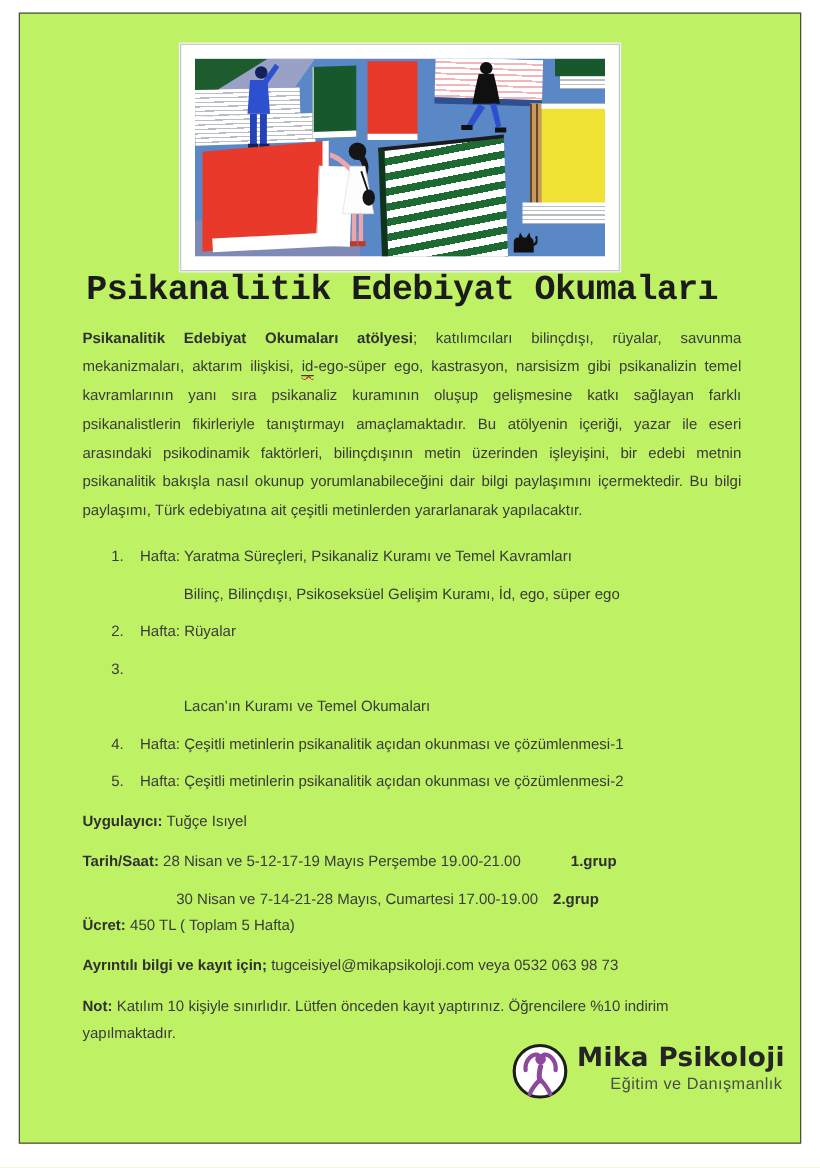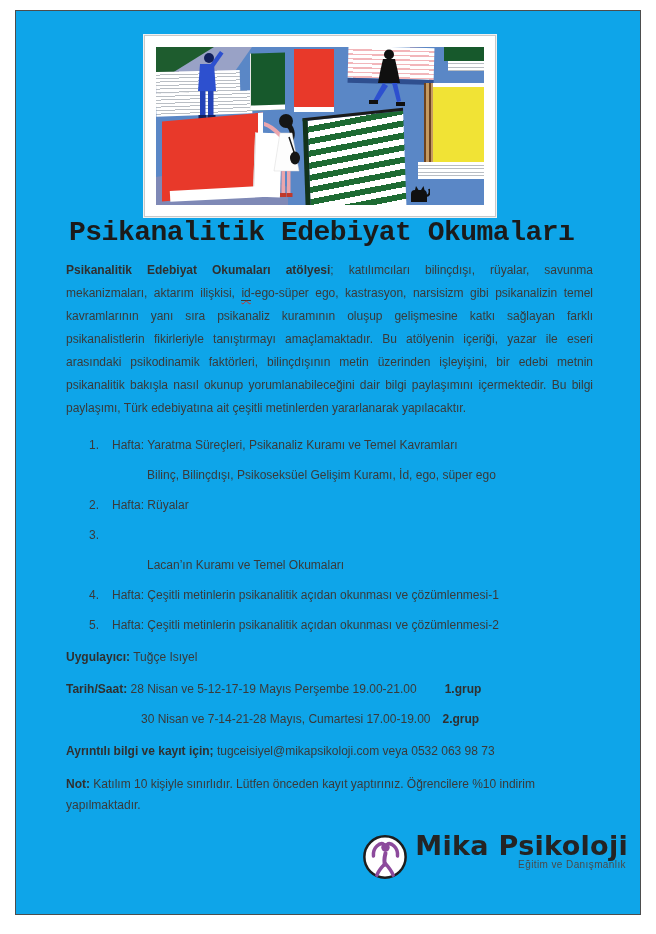--- a/index.html
+++ b/index.html
@@ -1,17 +1,17 @@
 <!DOCTYPE html>
 <html lang="tr"><head>
 <meta charset="utf-8">
 <style>
   html,body{margin:0;padding:0;background:#ffffff;}
   body{width:656px;height:934px;position:relative;font-family:"Liberation Sans",sans-serif;color:#3a3a3a;}
-  .page{position:absolute;left:15px;top:10px;width:624px;height:903px;border:1px solid #4d4d4d;background:#0ea5e9;}
+  .page{position:absolute;left:15px;top:10px;width:624px;height:903px;border:1px solid #4d4d4d;background:#bef264;}
 
   
   .art-frame{position:absolute;left:128px;top:24px;width:328px;height:158px;background:#fff;border:1px solid #c9c9c9;padding:11px;box-shadow:0 0 0 1px #f0f0f0;}
   .art{position:relative;width:328px;height:158px;background:#5a87c6;overflow:hidden;}
   .art *{position:absolute;}
   .lavender{left:0;top:0;width:96px;height:52px;background:#99a2c6;clip-path:polygon(0 0,100% 0,62% 100%,0 100%);}
   .corner-green{left:0;top:0;width:58px;height:36px;background:#1e5c2e;clip-path:polygon(0 0,100% 0,0 100%);}
   .stack{background:repeating-linear-gradient(180deg,#ffffff 0 2.5px,#b9bec4 2.5px 3.5px);}
   .stack1{left:0;top:24px;width:84px;height:22px;transform:rotate(-1.5deg);}
   .stack2{left:0;top:45px;width:96px;height:23px;transform:rotate(-2deg);}
@@ -37,29 +37,29 @@
   .intro{text-align:justify;margin:0 0 14px 0;}
   .u-id{border-bottom:1px solid #3a3a3a;text-decoration:underline wavy #d03026 1px;text-underline-offset:3px;}
   .list{margin-top:16px;line-height:18px;}
   .li{display:flex;padding-left:23px;margin-bottom:12px;}
   .num{width:23px;flex:0 0 23px;}
   .li-sub{margin:0 0 12px 81px;}
   .block{margin-top:14px;line-height:18px;}
   .indent75{margin-left:75px;}
   .tight{margin-top:12px;}
   .fee-line{margin-top:3px;line-height:18px;}
-  .grp1{margin-left:28px;}
+  .grp1{margin-left:40px;}
   .grp2{margin-left:12px;}
   .note{margin-top:14px;line-height:21px;}
 
   
   .logo{position:absolute;right:12px;top:822px;display:flex;align-items:flex-start;}
   .logo-text{margin-left:6px;display:flex;flex-direction:column;align-items:flex-end;}
-  .logo-name{font-family:"DejaVu Sans",sans-serif;font-size:27px;font-weight:600;color:#242424;letter-spacing:0.3px;line-height:26px;white-space:nowrap;}
-  .logo-tag{font-size:10px;color:#4a4a4a;letter-spacing:0.4px;margin-top:0;margin-right:2px;}
+  .logo-name{font-family:"DejaVu Sans",sans-serif;font-size:21px;font-weight:600;color:#242424;letter-spacing:0.3px;line-height:26px;white-space:nowrap;}
+  .logo-tag{font-size:13px;color:#4a4a4a;letter-spacing:0.4px;margin-top:0;margin-right:2px;}
 </style>
 </head>
 <body>
 
 <div class="page">
 
   <div class="art-frame">
     <div class="art">
       <div class="lavender"></div>
       <div class="corner-green"></div>
@@ -143,20 +143,21 @@
           <span>Hafta: Çeşitli metinlerin psikanalitik açıdan okunması ve çözümlenmesi-2</span>
         </div>
     </div>
 
     <div class="block"><b>Uygulayıcı:</b> <span>Tuğçe Isıyel</span></div>
 
     <div class="block"><b>Tarih/Saat:</b> <span>28 Nisan ve 5-12-17-19 Mayıs Perşembe 19.00-21.00</span><b class="grp1">1.grup</b></div>
 
     <div class="block tight indent75"><span>30 Nisan ve 7-14-21-28 Mayıs, Cumartesi 17.00-19.00</span><b class="grp2">2.grup</b></div>
 
+    <div class="fee-line"><b>Ücret:</b> <span>450 TL  ( Toplam 5 Hafta)</span></div>
 
     <div class="block"><b>Ayrıntılı bilgi ve kayıt için;</b> <span>tugceisiyel@mikapsikoloji.com</span> <span>veya</span> <span>0532 063 98 73</span></div>
 
     <div class="note"><b>Not:</b> <span>Katılım 10 kişiyle sınırlıdır. Lütfen önceden kayıt yaptırınız. Öğrencilere %10 indirim yapılmaktadır.</span></div>
 
   </div>
 
   <div class="logo">
     <svg width="48" height="48" viewBox="0 0 50 50">
       <circle cx="25" cy="25" r="21.5" fill="#ffffff" stroke="#1d1d1d" stroke-width="2.6"></circle>

